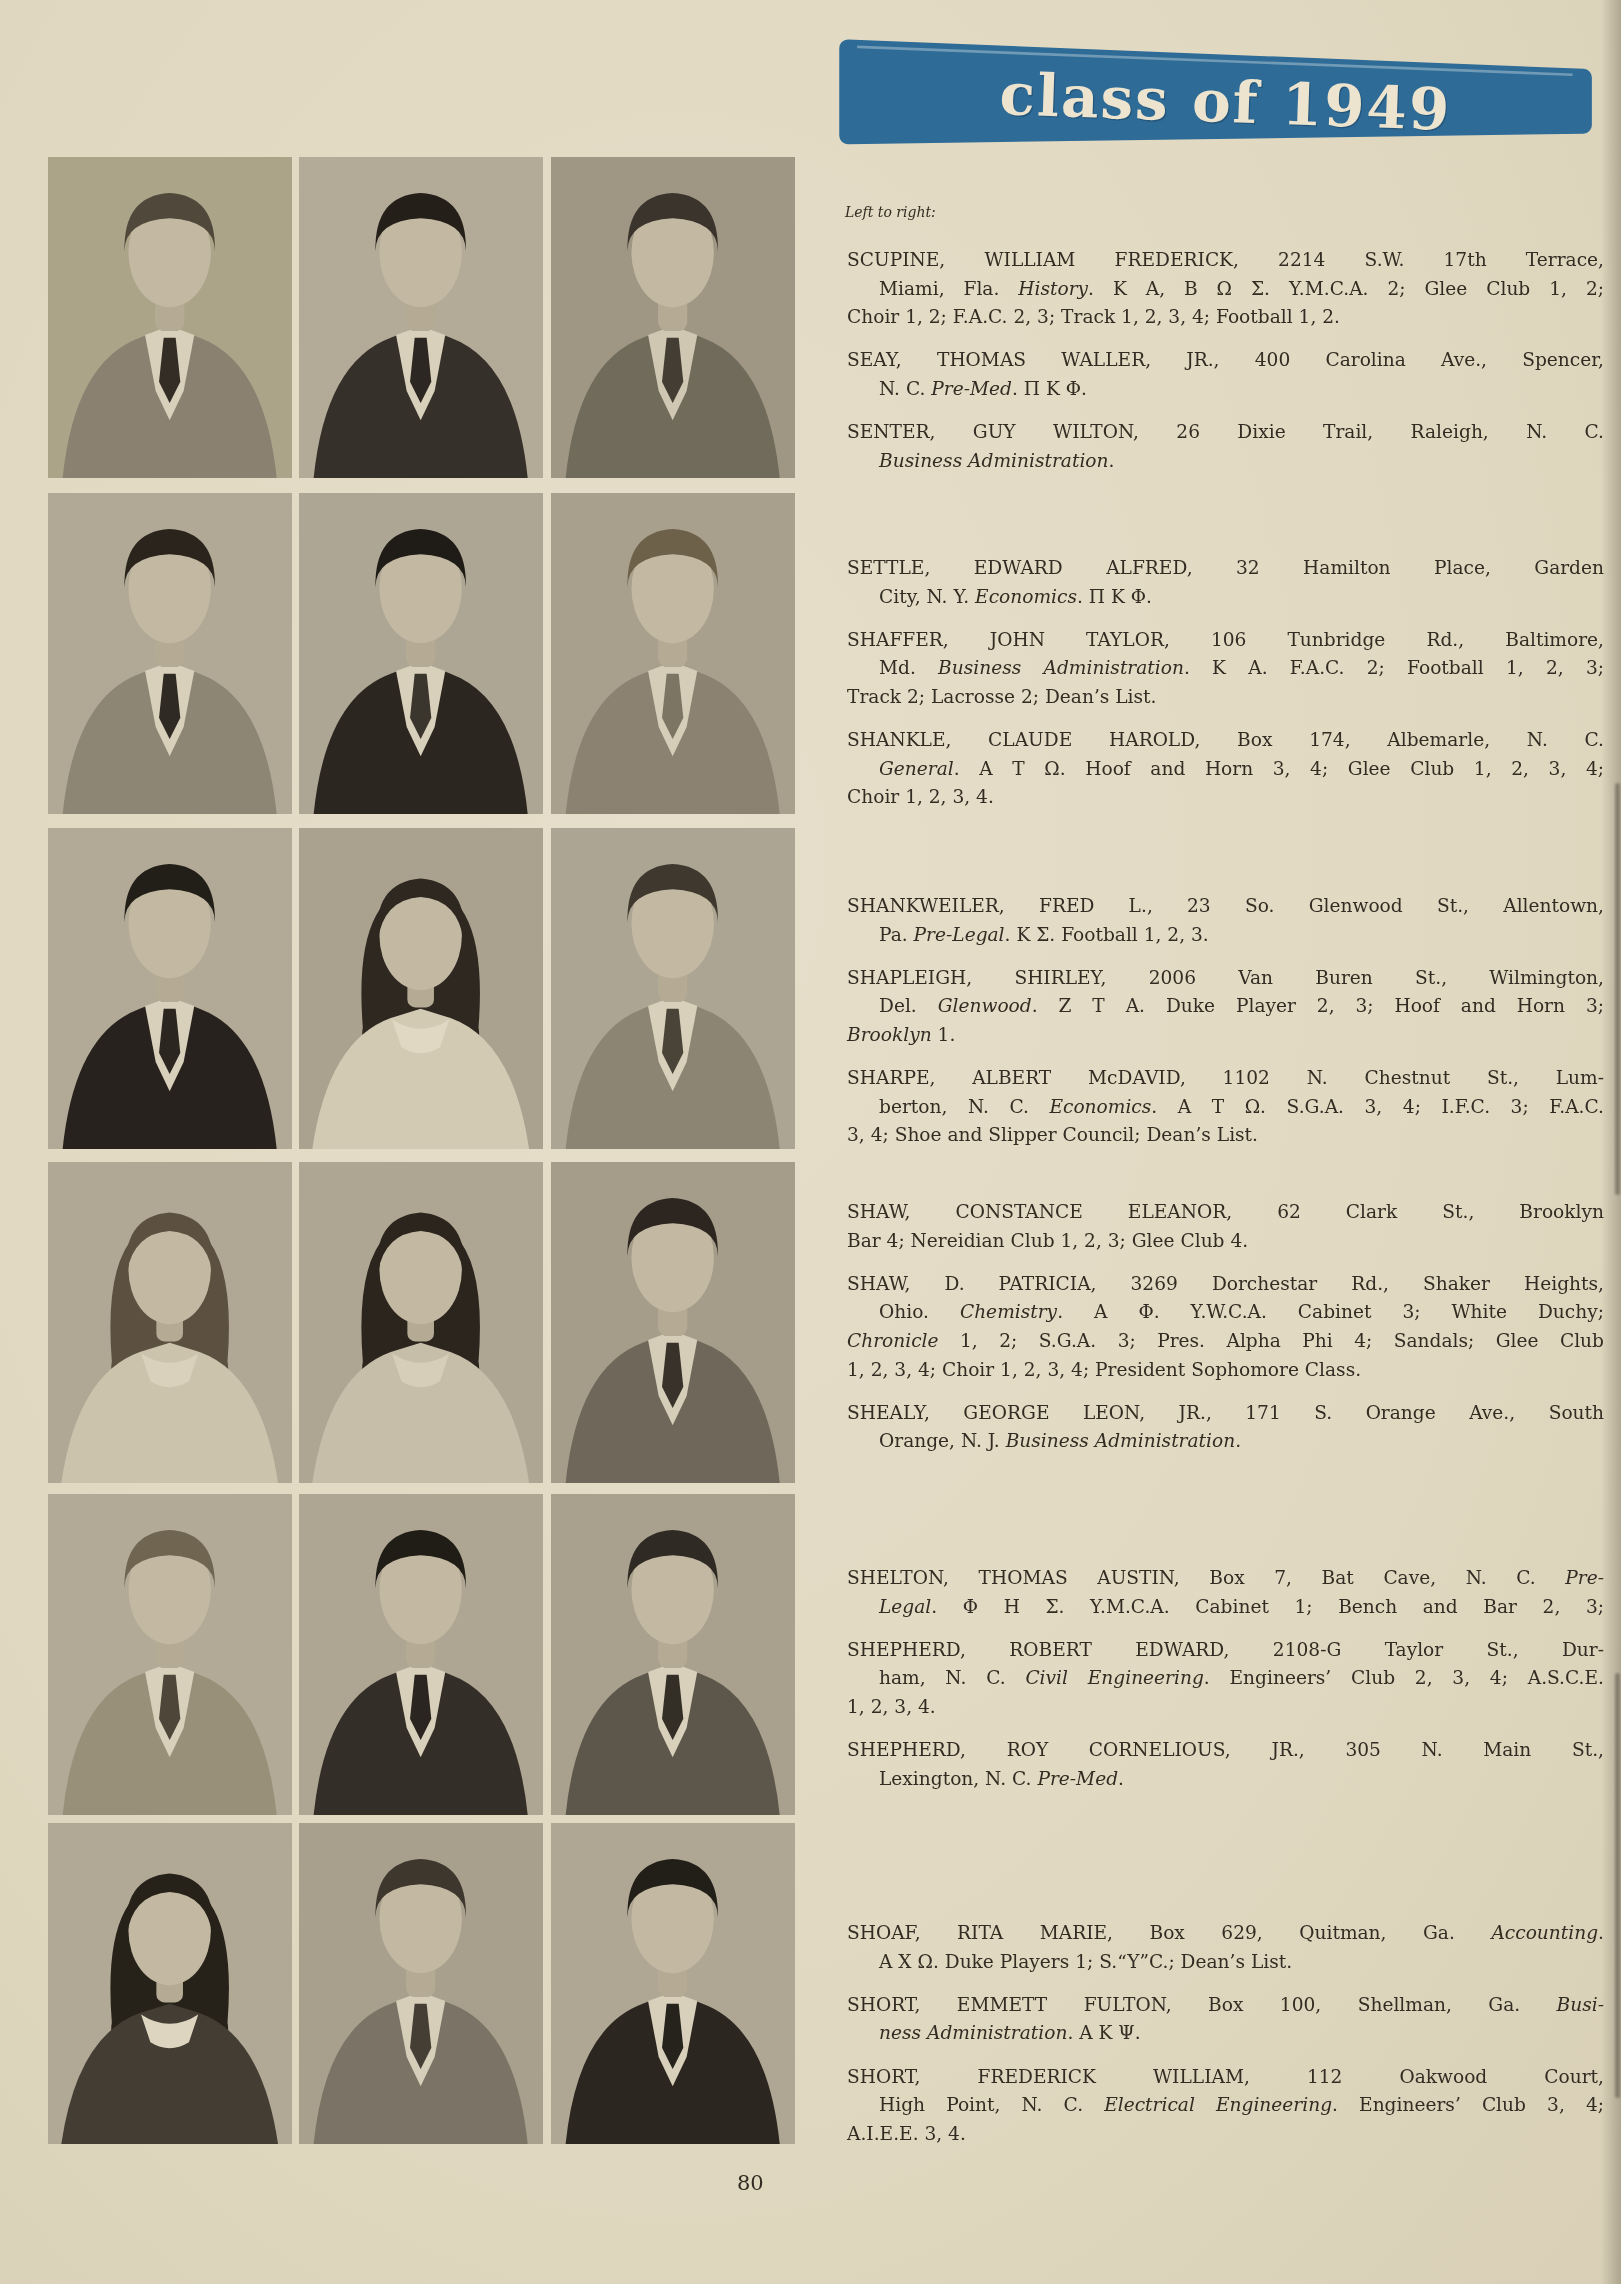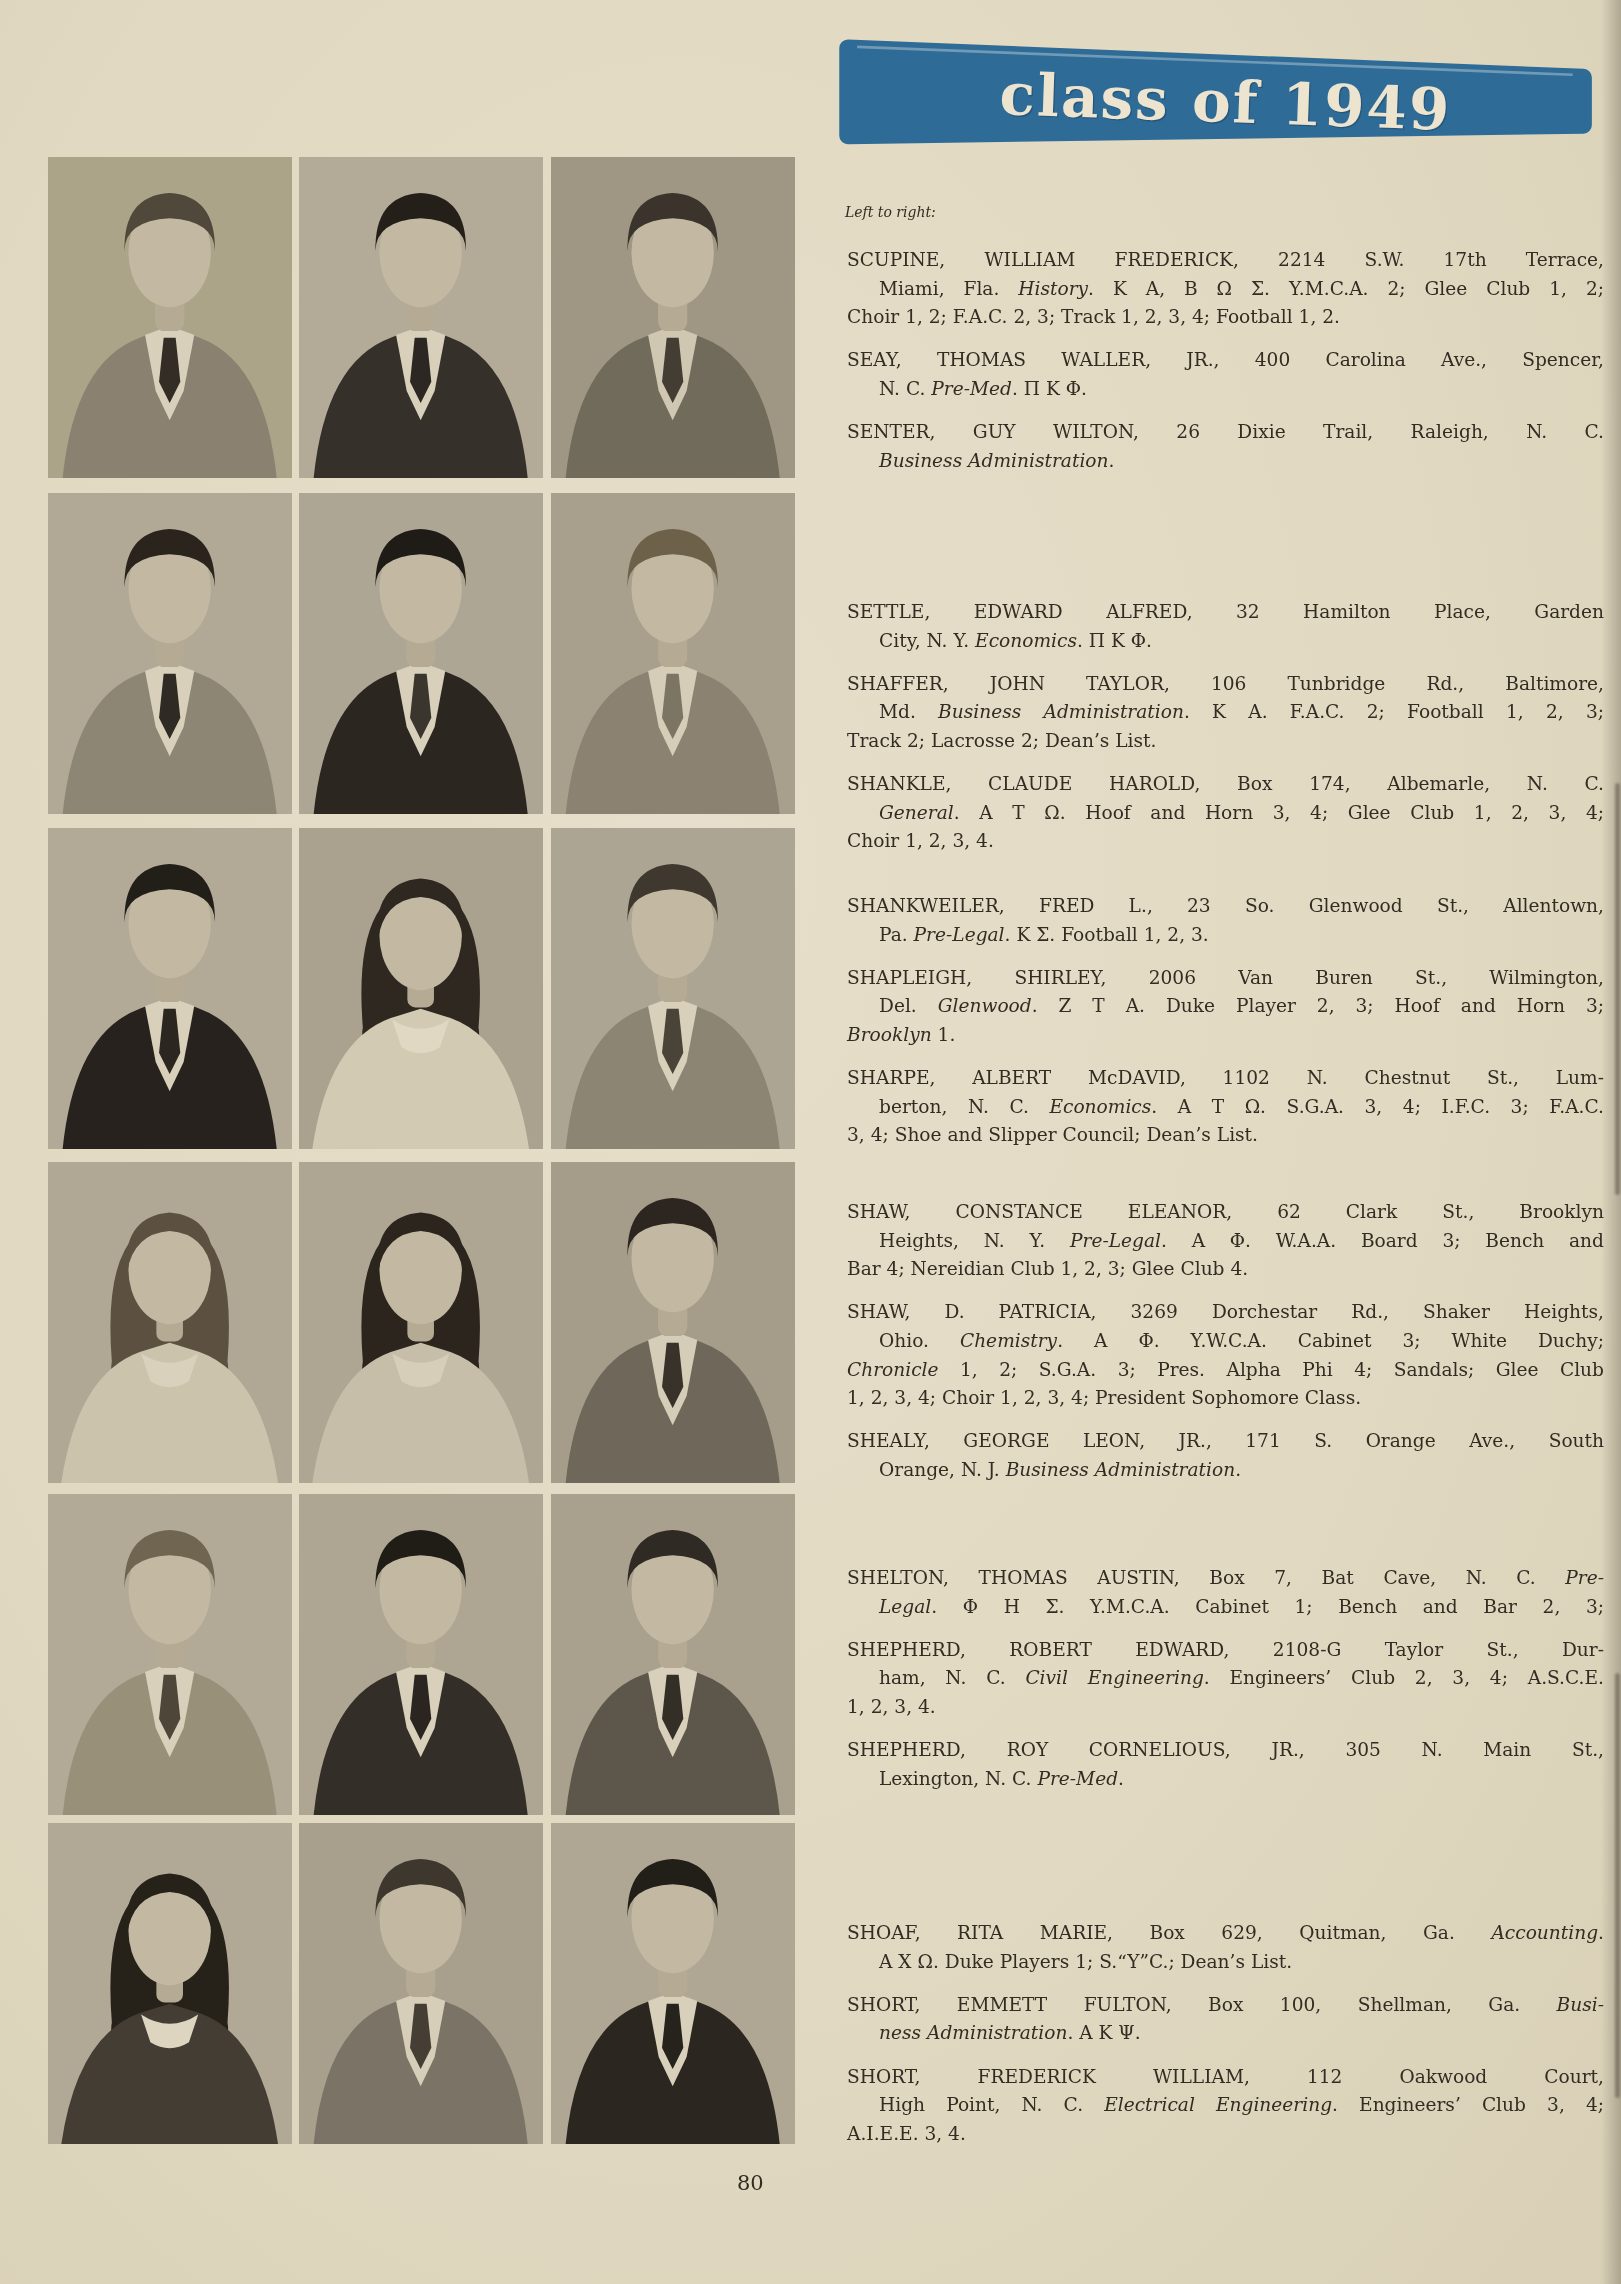--- a/index.html
+++ b/index.html
@@ -266,21 +266,21 @@
       </div>
       <div class="entry">
         <div class="line jst"><span>SEAY, THOMAS WALLER, JR., 400 Carolina Ave., Spencer,</span></div>
         <div class="line ind"><span>N. C. </span><span class="it">Pre-Med</span><span>. Π K Φ.</span></div>
       </div>
       <div class="entry">
         <div class="line jst"><span>SENTER, GUY WILTON, 26 Dixie Trail, Raleigh, N. C.</span></div>
         <div class="line ind"><span class="it">Business Administration</span><span>.</span></div>
       </div>
     </div>
-    <div class="block" style="top: 554px; margin-top: 44px;">
+    <div class="block" style="top: 554px;">
       <div class="entry">
         <div class="line jst"><span>SETTLE, EDWARD ALFRED, 32 Hamilton Place, Garden</span></div>
         <div class="line ind"><span>City, N. Y. </span><span class="it">Economics</span><span>. Π K Φ.</span></div>
       </div>
       <div class="entry">
         <div class="line jst"><span>SHAFFER, JOHN TAYLOR, 106 Tunbridge Rd., Baltimore,</span></div>
         <div class="line ind jst"><span>Md. </span><span class="it">Business Administration</span><span>. K A. F.A.C. 2; Football 1, 2, 3;</span></div>
         <div class="line"><span>Track 2; Lacrosse 2; Dean’s List.</span></div>
       </div>
       <div class="entry">
@@ -301,21 +301,20 @@
       </div>
       <div class="entry">
         <div class="line jst"><span>SHARPE, ALBERT McDAVID, 1102 N. Chestnut St., Lum-</span></div>
         <div class="line ind jst"><span>berton, N. C. </span><span class="it">Economics</span><span>. A T Ω. S.G.A. 3, 4; I.F.C. 3; F.A.C.</span></div>
         <div class="line"><span>3, 4; Shoe and Slipper Council; Dean’s List.</span></div>
       </div>
     </div>
     <div class="block" style="top: 1198px;">
       <div class="entry">
         <div class="line jst"><span>SHAW, CONSTANCE ELEANOR, 62 Clark St., Brooklyn</span></div>
-        <div class="line ind jst"><span>Heights, N. Y. </span><span class="it">Pre-Legal</span><span>. A Φ. W.A.A. Board 3; Bench and</span></div>
         <div class="line"><span>Bar 4; Nereidian Club 1, 2, 3; Glee Club 4.</span></div>
       </div>
       <div class="entry">
         <div class="line jst"><span>SHAW, D. PATRICIA, 3269 Dorchestar Rd., Shaker Heights,</span></div>
         <div class="line ind jst"><span>Ohio. </span><span class="it">Chemistry</span><span>. A Φ. Y.W.C.A. Cabinet 3; White Duchy;</span></div>
         <div class="line jst"><span class="it">Chronicle</span><span> 1, 2; S.G.A. 3; Pres. Alpha Phi 4; Sandals; Glee Club</span></div>
         <div class="line"><span>1, 2, 3, 4; Choir 1, 2, 3, 4; President Sophomore Class.</span></div>
       </div>
       <div class="entry">
         <div class="line jst"><span>SHEALY, GEORGE LEON, JR., 171 S. Orange Ave., South</span></div>

